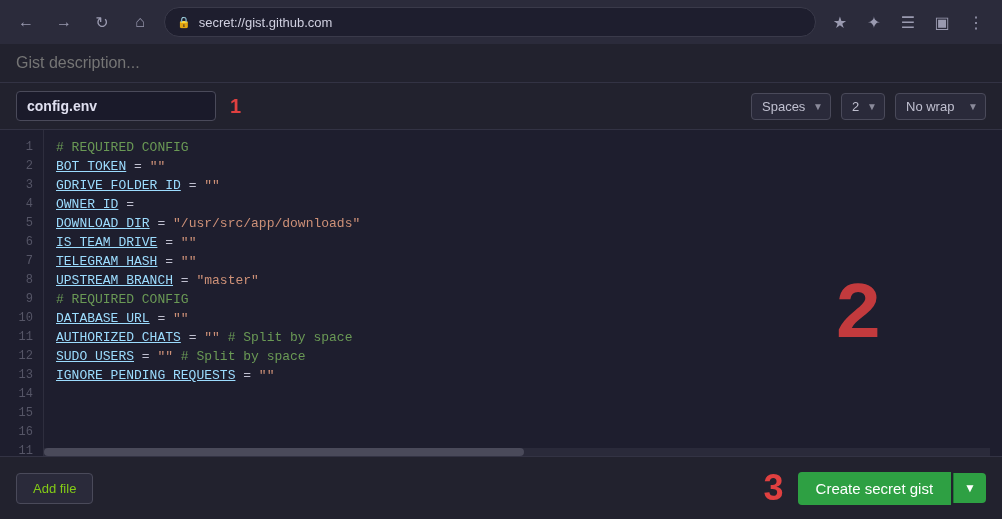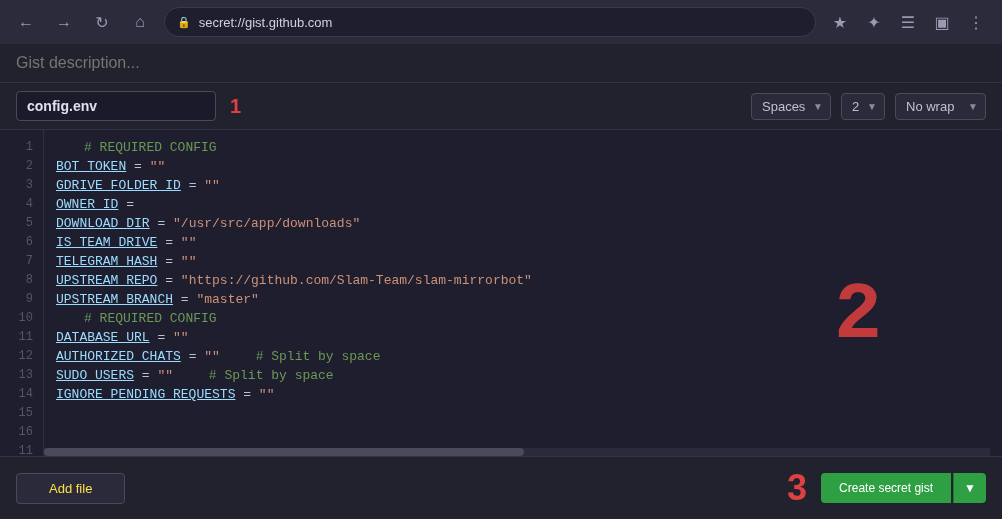--- a/index.html
+++ b/index.html
@@ -171,21 +171,21 @@
     .code-content {
       flex: 1;
       overflow: auto;
       padding: 8px 12px;
       color: #c0c0d0;
     }
     .code-line {
       line-height: 19px;
       white-space: nowrap;
     }
-    .kw-comment { color: #6a9955; margin-left: 28px; }
+    .kw-comment { color: #6a9955; }
     .kw-key { color: #9cdcfe; text-decoration: underline; }
     .kw-string { color: #ce9178; }
     .kw-number { color: #b5cea8; }
     .kw-eq { color: #c0c0d0; }
 
     
     .editor-scrollbar {
       height: 8px;
       background: #2a2a3a;
       position: absolute;
@@ -220,43 +220,43 @@
       padding: 10px 16px;
       display: flex;
       align-items: center;
       justify-content: space-between;
       flex-shrink: 0;
     }
     .add-file-btn {
       background: #2a2a3a;
       border: 1px solid #4a4a5a;
       border-radius: 4px;
-      color: #fde047;
-      padding: 7px 32px;
+      color: #84cc16;
+      padding: 7px 16px;
       font-size: 13px;
       cursor: pointer;
     }
     .footer-right {
       display: flex;
       align-items: center;
       gap: 2px;
     }
     .annotation-3 {
       color: #e04040;
       font-size: 36px;
       font-weight: bold;
       margin-right: 12px;
     }
     .create-gist-btn {
       background: #2ea043;
       border: none;
       border-radius: 4px 0 0 4px;
       color: #fff;
       padding: 8px 18px;
-      font-size: 12px;
+      font-size: 15px;
       cursor: pointer;
       font-weight: 500;
     }
     .create-gist-dropdown {
       background: #2ea043;
       border: none;
       border-radius: 0 4px 4px 0;
       border-left: 1px solid #1e7a32;
       color: #fff;
       padding: 8px 10px;
@@ -341,21 +341,20 @@
 
     </div>
     <div class="code-content">
       <div class="code-line"><span class="kw-comment"># REQUIRED CONFIG</span></div>
       <div class="code-line"><span class="kw-key">BOT_TOKEN</span><span class="kw-eq"> = </span><span class="kw-string">""</span></div>
       <div class="code-line"><span class="kw-key">GDRIVE_FOLDER_ID</span><span class="kw-eq"> = </span><span class="kw-string">""</span></div>
       <div class="code-line"><span class="kw-key">OWNER_ID</span><span class="kw-eq"> =</span></div>
       <div class="code-line"><span class="kw-key">DOWNLOAD_DIR</span><span class="kw-eq"> = </span><span class="kw-string">"/usr/src/app/downloads"</span></div>
       <div class="code-line"><span class="kw-key">IS_TEAM_DRIVE</span><span class="kw-eq"> = </span><span class="kw-string">""</span></div>
       <div class="code-line"><span class="kw-key">TELEGRAM_HASH</span><span class="kw-eq"> = </span><span class="kw-string">""</span></div>
-      <div class="code-line"><span class="kw-key">UPSTREAM_REPO</span><span class="kw-eq"> = </span><span class="kw-string">"https://github.com/Slam-Team/slam-mirrorbot"</span></div>
       <div class="code-line"><span class="kw-key">UPSTREAM_BRANCH</span><span class="kw-eq"> = </span><span class="kw-string">"master"</span></div>
       <div class="code-line"><span class="kw-comment"># REQUIRED CONFIG</span></div>
       <div class="code-line"><span class="kw-key">DATABASE_URL</span><span class="kw-eq"> = </span><span class="kw-string">""</span></div>
       <div class="code-line"><span class="kw-key">AUTHORIZED_CHATS</span><span class="kw-eq"> = </span><span class="kw-string">""</span><span class="kw-eq">  </span><span class="kw-comment"># Split by space</span></div>
       <div class="code-line"><span class="kw-key">SUDO_USERS</span><span class="kw-eq"> = </span><span class="kw-string">""</span><span class="kw-eq">  </span><span class="kw-comment"># Split by space</span></div>
       <div class="code-line"><span class="kw-key">IGNORE_PENDING_REQUESTS</span><span class="kw-eq"> = </span><span class="kw-string">""</span></div>
 
     </div>
     <div class="annotation-2">2</div>
 

